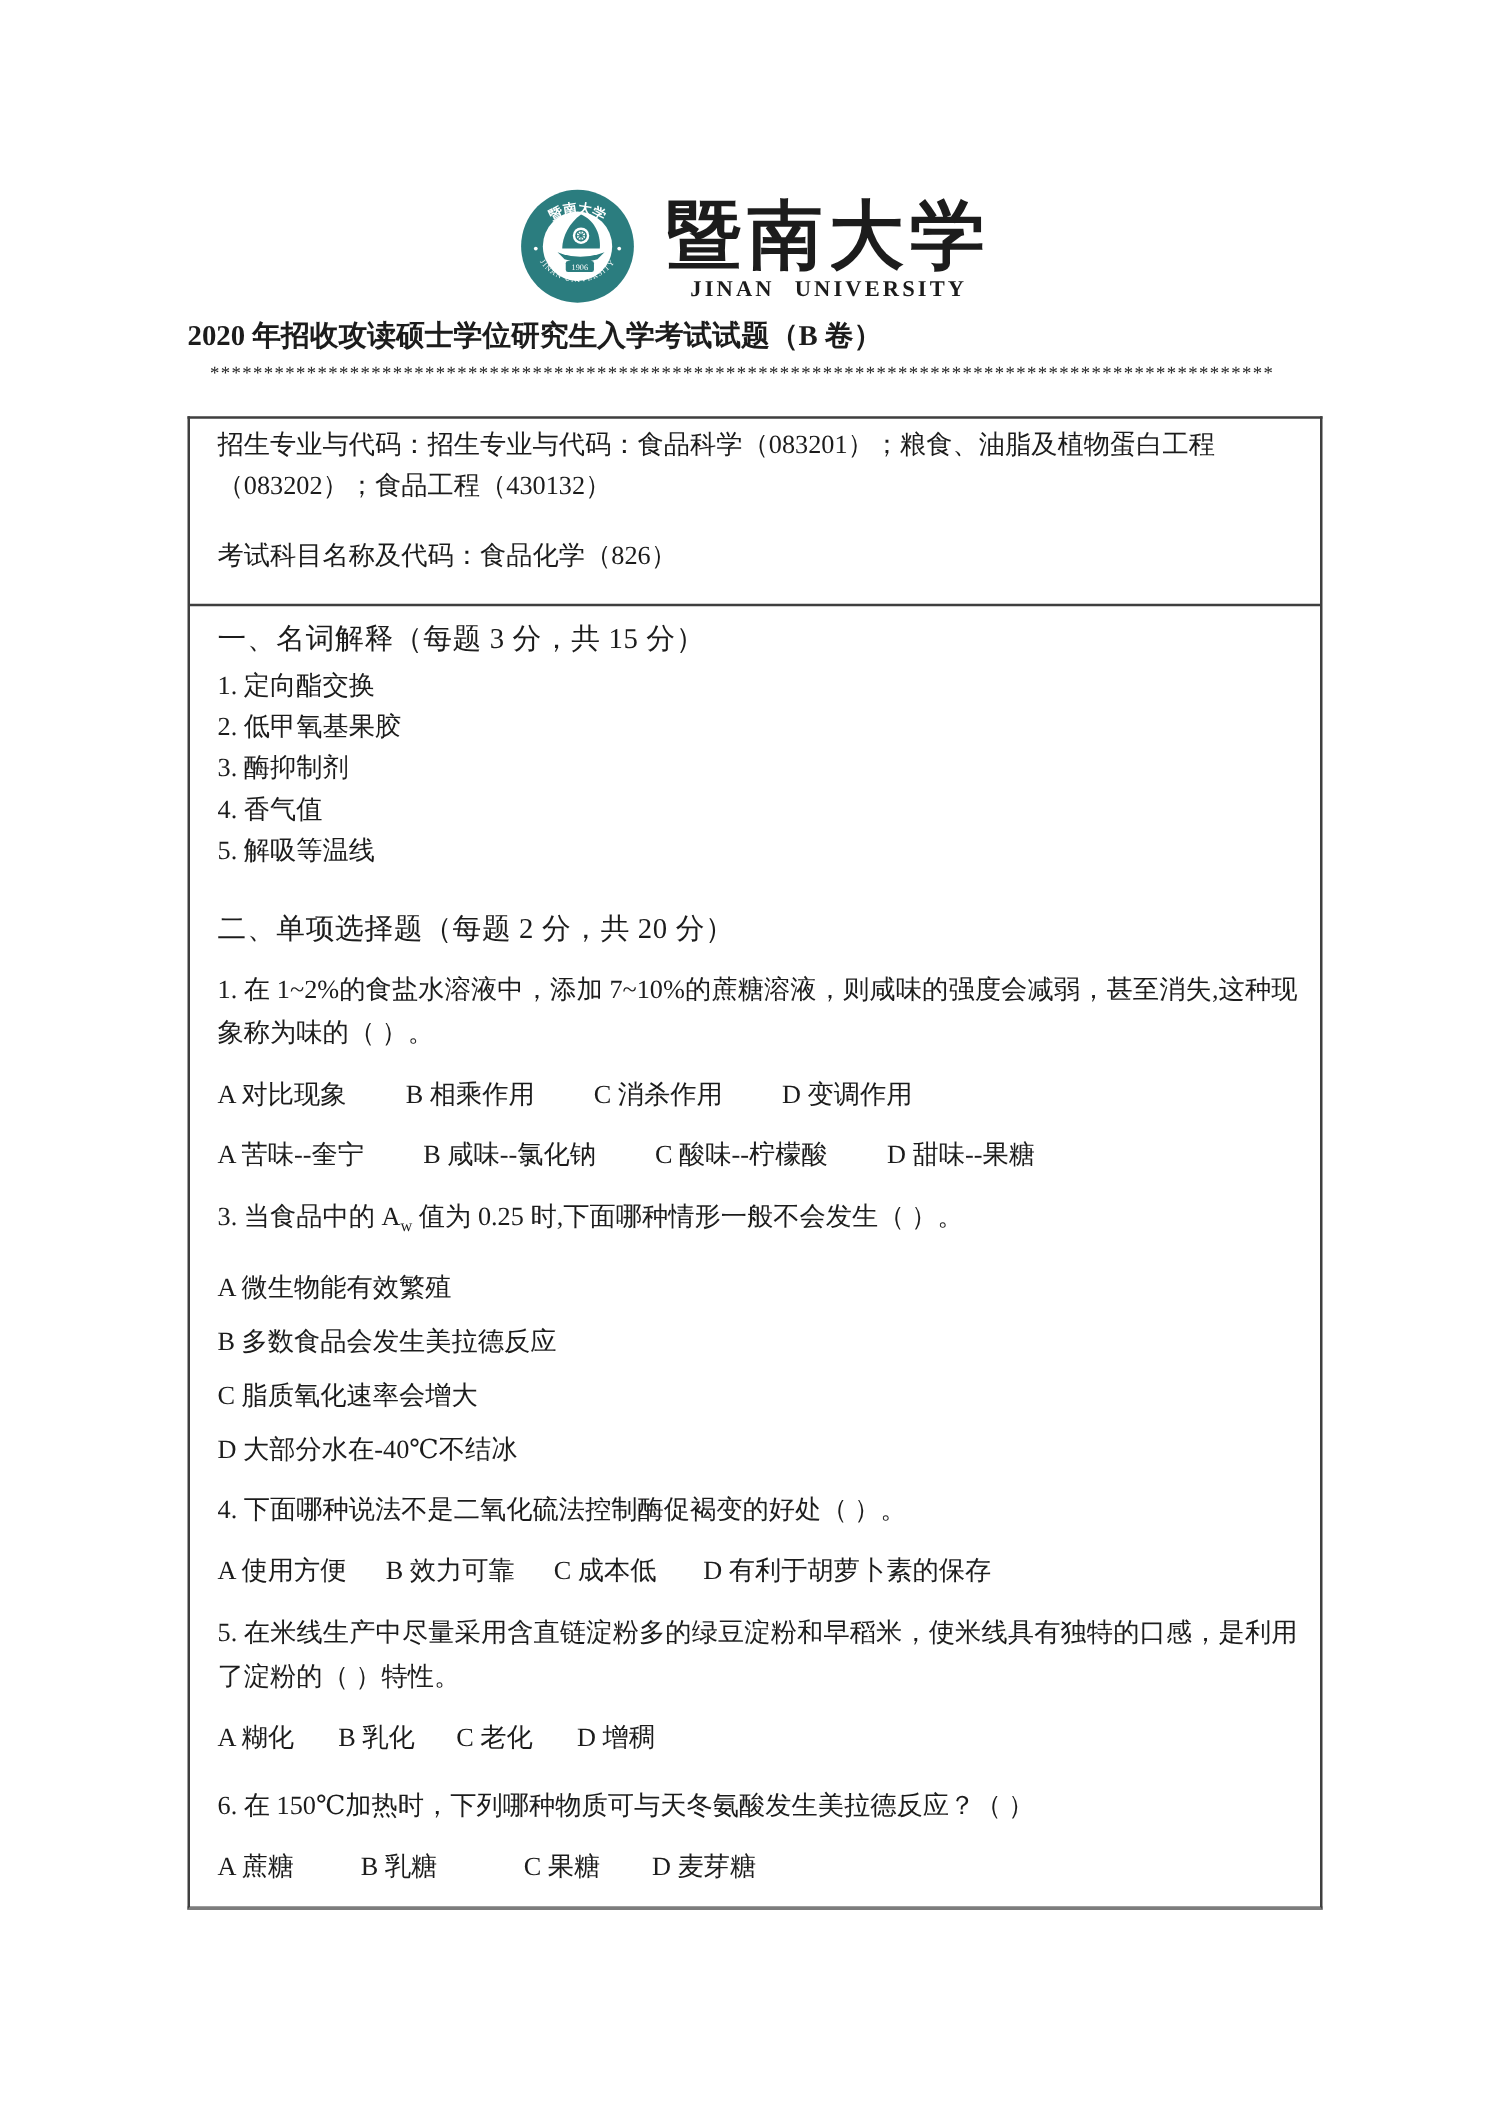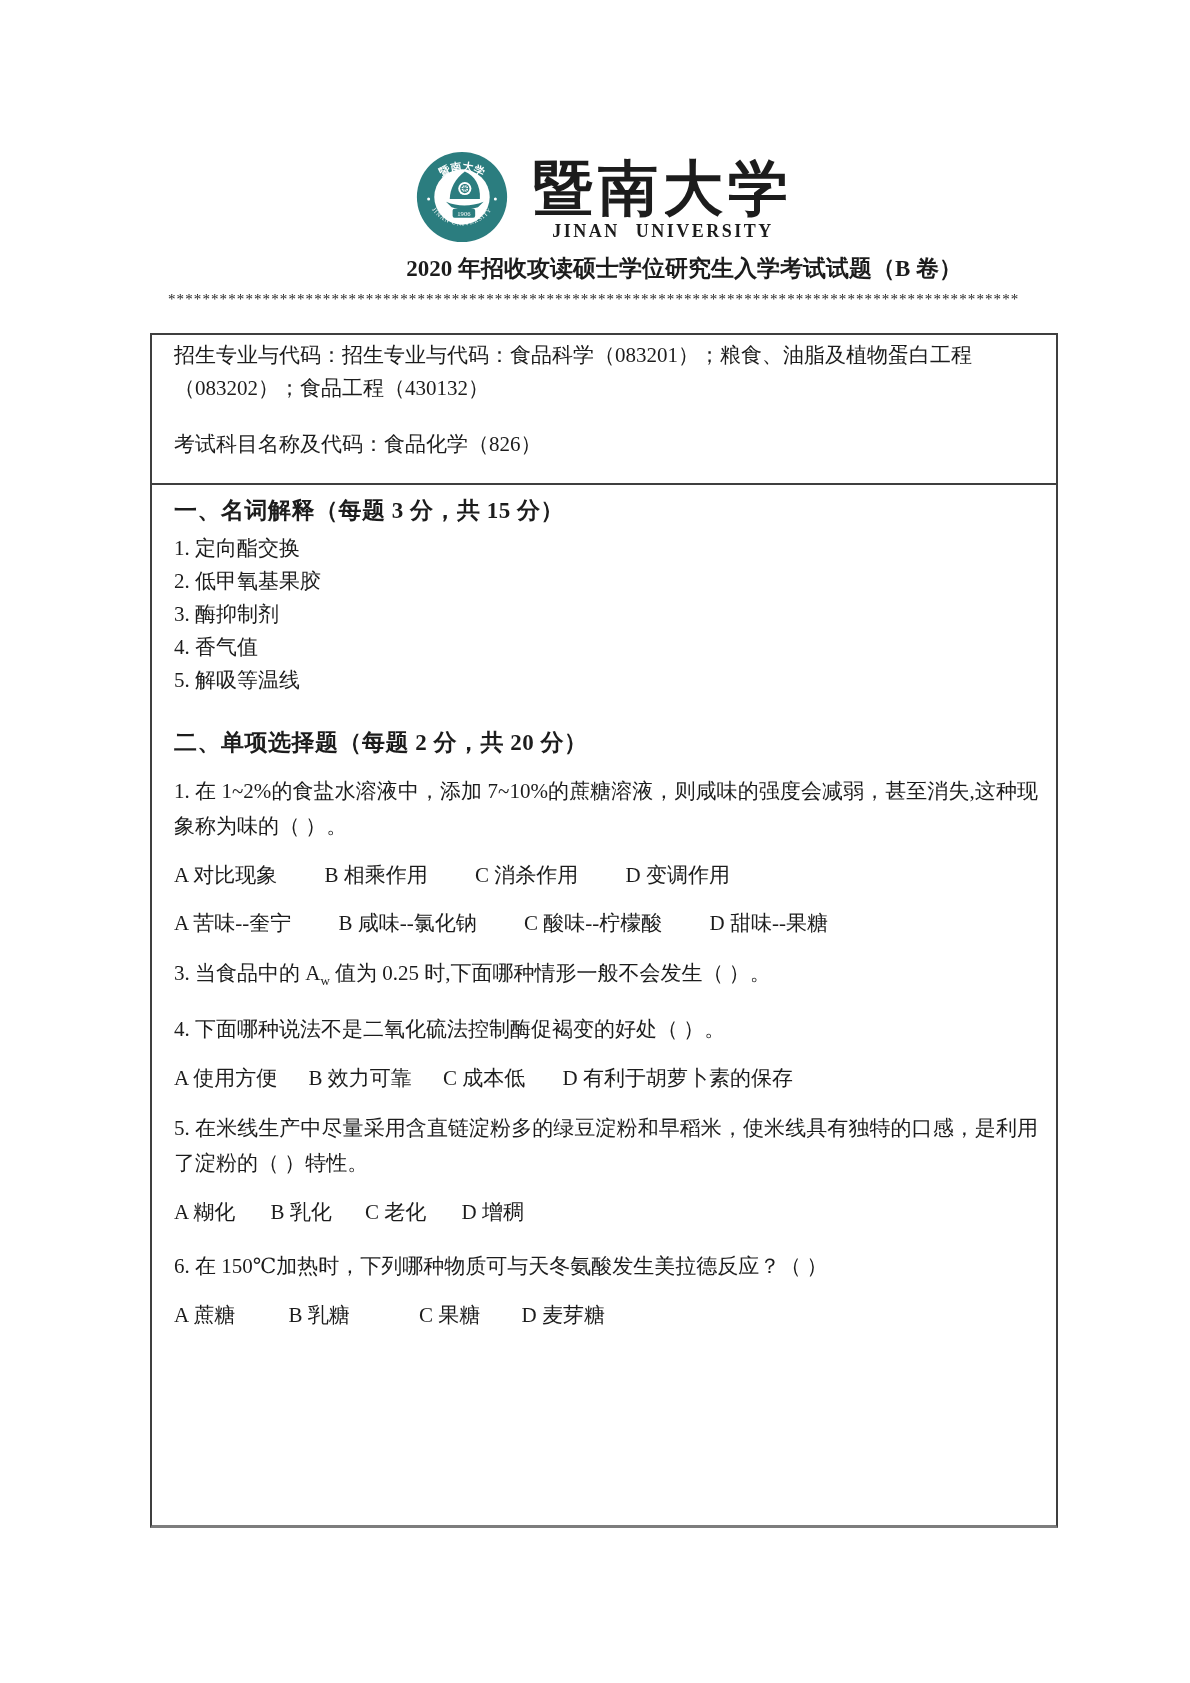--- a/index.html
+++ b/index.html
@@ -8,33 +8,33 @@
     position:relative; width:1190px; height:1683px; background:#fff;
     font-family:"Liberation Serif","DejaVu Serif",serif; color:#1c1c1c; overflow:hidden;
   }
   
   .logo-row { position:absolute; top:150px; left:150px; width:908px;
     display:flex; justify-content:center; align-items:flex-start; gap:24px; }
   .seal { width:94px; height:94px; flex:0 0 auto; }
   .wordmark { display:flex; flex-direction:column; align-items:center; margin-top:8px; }
   .zh-name { font-size:60px; font-weight:900; letter-spacing:5px; line-height:62px; white-space:nowrap; }
   .en-name { font-size:18px; font-weight:700; letter-spacing:2.5px; word-spacing:9px; margin-top:1px; white-space:nowrap; }
-  .doc-title { position:absolute; top:253px; left:150px; width:812px; text-align:right;
+  .doc-title { position:absolute; top:253px; left:150px; width:812px; text-align:left;
     font-size:23px; font-weight:700; white-space:nowrap; }
   .stars { position:absolute; top:291px; left:168px; width:852px; font-size:15px;
     letter-spacing:1.1px; white-space:nowrap; overflow:hidden; color:#222; }
   
   .main-box { position:absolute; left:150px; top:333px; width:908px; height:1195px;
     border:2px solid #3f3f3f; border-bottom:3px solid #7d7d7d; background:#fff; }
   .info-cell { height:150px; border-bottom:2px solid #3f3f3f; padding:4px 18px 3px 22px; }
   .info-line { font-size:21px; line-height:33px; margin:0; }
   .subject-line { margin-top:23px; }
   .notice-line { font-size:18.5px; line-height:26px; margin:4px 0 0; }
   .q-cell { padding:2px 18px 0 22px; }
-  .sec-head { font-size:23px; font-weight:700; margin:8px 0 6px; letter-spacing:0.5px; }
+  .sec-head { font-size:23px; font-weight:400; margin:8px 0 6px; letter-spacing:0.5px; }
   .sec-head.second { margin-top:30px; }
   .term { font-size:21px; line-height:33px; margin:0; }
   .q { font-size:21px; line-height:35px; margin:16px 0 0; text-align:justify; }
   .q.tight { margin-top:14px;font-family:Liberation Serif, serif; }
   .opts { font-size:21px; line-height:33px; margin:15px 0 0; }
   .opts .opt { margin-right:42px; display:inline-block; }
   .opts .opt:last-child { margin-right:0; }
   .opts-stack { margin:15px 0 0; }
   .opts-stack .opt-line { font-size:21px; line-height:34px; margin:0 0 9px; }
   sub.aw { font-size:13px; }
@@ -105,20 +105,26 @@
       </p>
 
       <p class="opts">
         <span class="opt">A 苦味--奎宁</span>
         <span class="opt">B 咸味--氯化钠</span>
         <span class="opt">C 酸味--柠檬酸</span>
         <span class="opt">D 甜味--果糖</span>
       </p>
 
       <p class="q"><span>3. 当食品中的 A</span><sub class="aw">w</sub><span> 值为 0.25 时,下面哪种情形一般不会发生（    ）。</span></p>
+      <div class="opts-stack">
+        <p class="opt-line">A 微生物能有效繁殖</p>
+        <p class="opt-line">B 多数食品会发生美拉德反应</p>
+        <p class="opt-line">C 脂质氧化速率会增大</p>
+        <p class="opt-line">D 大部分水在-40℃不结冰</p>
+      </div>
 
       <p class="q tight">4. 下面哪种说法不是二氧化硫法控制酶促褐变的好处（    ）。</p>
       <p class="opts">
         <span class="opt" style="margin-right:26px">A 使用方便</span>
         <span class="opt" style="margin-right:26px">B 效力可靠</span>
         <span class="opt" style="margin-right:32px">C 成本低</span>
         <span class="opt">D 有利于胡萝卜素的保存</span>
       </p>
 
       <p class="q">5. 在米线生产中尽量采用含直链淀粉多的绿豆淀粉和早稻米，使米线具有独特的口感，是利用了淀粉的（    ）特性。</p>

